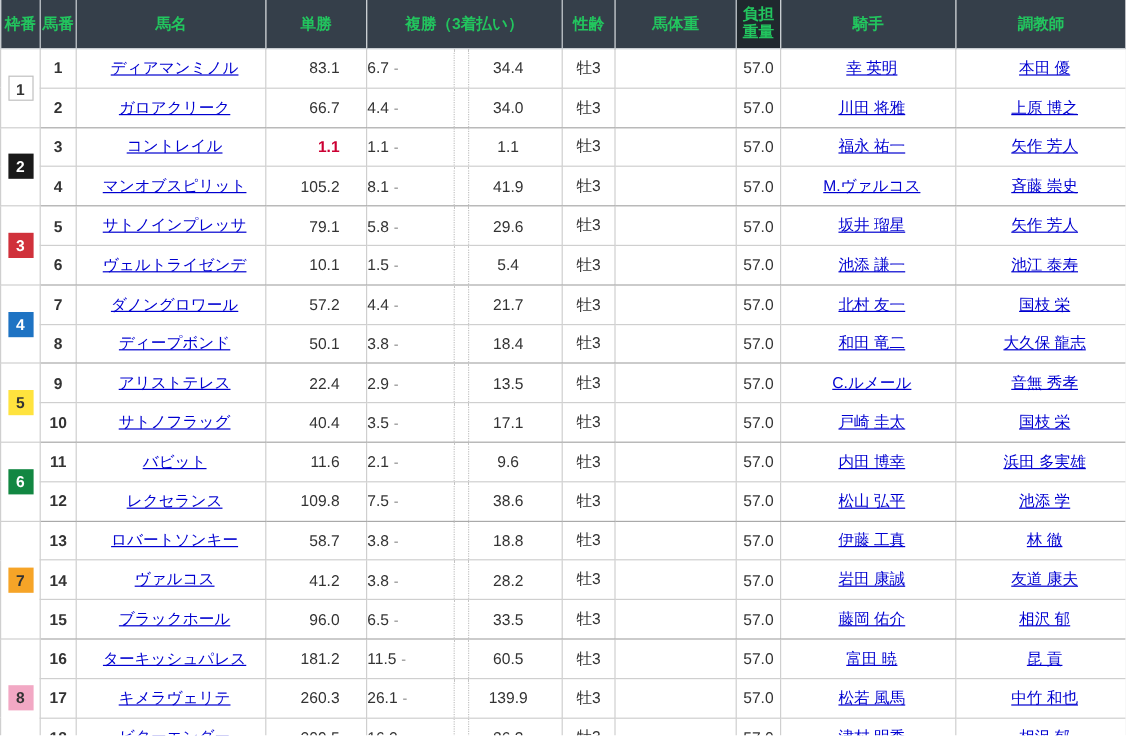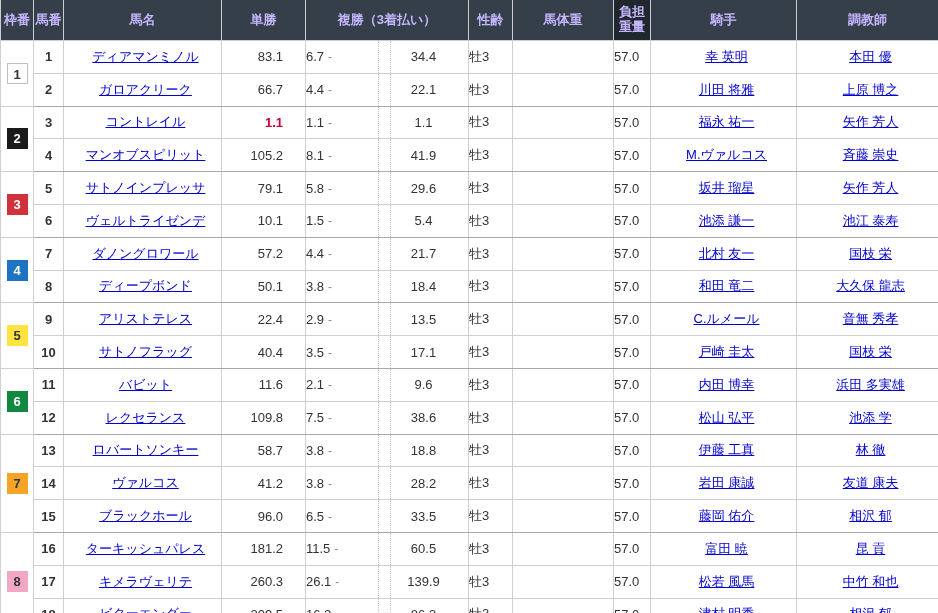--- a/index.html
+++ b/index.html
@@ -7,21 +7,21 @@
     --header-impost-bg:#20282e;
     --link-blue:#0000d0;
     --odds-red:#cc0033;
   }
   html,body{margin:0;padding:0;background:#fff;}
   body{font-family:"Liberation Sans","DejaVu Sans",sans-serif;}
   .viewport{width:938px;height:613px;overflow:hidden;background:#fff;}
   table.odds{border-collapse:collapse;width:938px;table-layout:fixed;}
   thead th{
     background:var(--header-bg);
-    color:#c4b5fd;font-size:13px;font-weight:bold;
+    color:#22c55e;font-size:13px;font-weight:bold;
     height:40px;text-align:center;vertical-align:middle;
     border:1px solid #c9ced2;border-top:none;
     padding:0;line-height:1.15;
   }
   thead th.impost{background:var(--header-impost-bg);margin-left:12px;}
   tbody td{
     border:1px solid #cfcfcf;background:#fff;
     height:31.8px;font-size:13px;color:#333;
     vertical-align:middle;padding:0;
     overflow:hidden;white-space:nowrap;
@@ -32,21 +32,21 @@
     display:inline-block;width:21px;height:21px;line-height:21px;
     text-align:center;font-weight:bold;font-size:13px;box-sizing:border-box;
   }
   td.num{text-align:center;font-weight:bold;color:#333;}
   td.name,td.jockey,td.trainer{text-align:center;padding-left:6px;}
   td.win{text-align:right;padding-right:22px;}
   td.win .red{color:var(--odds-red);font-weight:bold;}
   td.pmin{text-align:left;padding-right:2px;border-right:1px dotted #c4c4c4;}
   td.psep{border-left:1px dotted #c4c4c4;border-right:1px dotted #c4c4c4;}
   td.pmax{text-align:center;padding-right:12px;border-left:1px dotted #c4c4c4;}
-  td.sexage,td.impostv{}
+  td.sexage,td.impostv{text-align:center;}
   .dash{color:#8a8a8a;padding-left:4px;font-size:12px;}
   a.lnk{color:var(--link-blue);text-decoration:underline;cursor:pointer;}
 </style>
 </head>
 <body>
 
 <div class="viewport">
   <table class="odds">
     <colgroup>
       <col style="width:33px">
@@ -93,21 +93,21 @@
           <td class="impostv">57.0</td>
           <td class="jockey"><a class="lnk">幸 英明</a></td>
           <td class="trainer"><a class="lnk">本田 優</a></td>
         </tr>
         <tr class="group-end">
           <td class="num">2</td>
           <td class="name"><a class="lnk">ガロアクリーク</a></td>
           <td class="win"><span>66.7</span></td>
           <td class="pmin">4.4<span class="dash">-</span></td>
           <td class="psep"></td>
-          <td class="pmax">22.1</td>
+          <td class="pmax">34.0</td>
           <td class="sexage">牡3</td>
           <td class="hweight"></td>
           <td class="impostv">57.0</td>
           <td class="jockey"><a class="lnk">川田 将雅</a></td>
           <td class="trainer"><a class="lnk">上原 博之</a></td>
         </tr>
         <tr>
           <td class="waku" rowspan="2"><span class="badge" style="background: rgb(26, 26, 26); color: rgb(255, 255, 255);">2</span></td>
           <td class="num">3</td>
           <td class="name"><a class="lnk">コントレイル</a></td>

